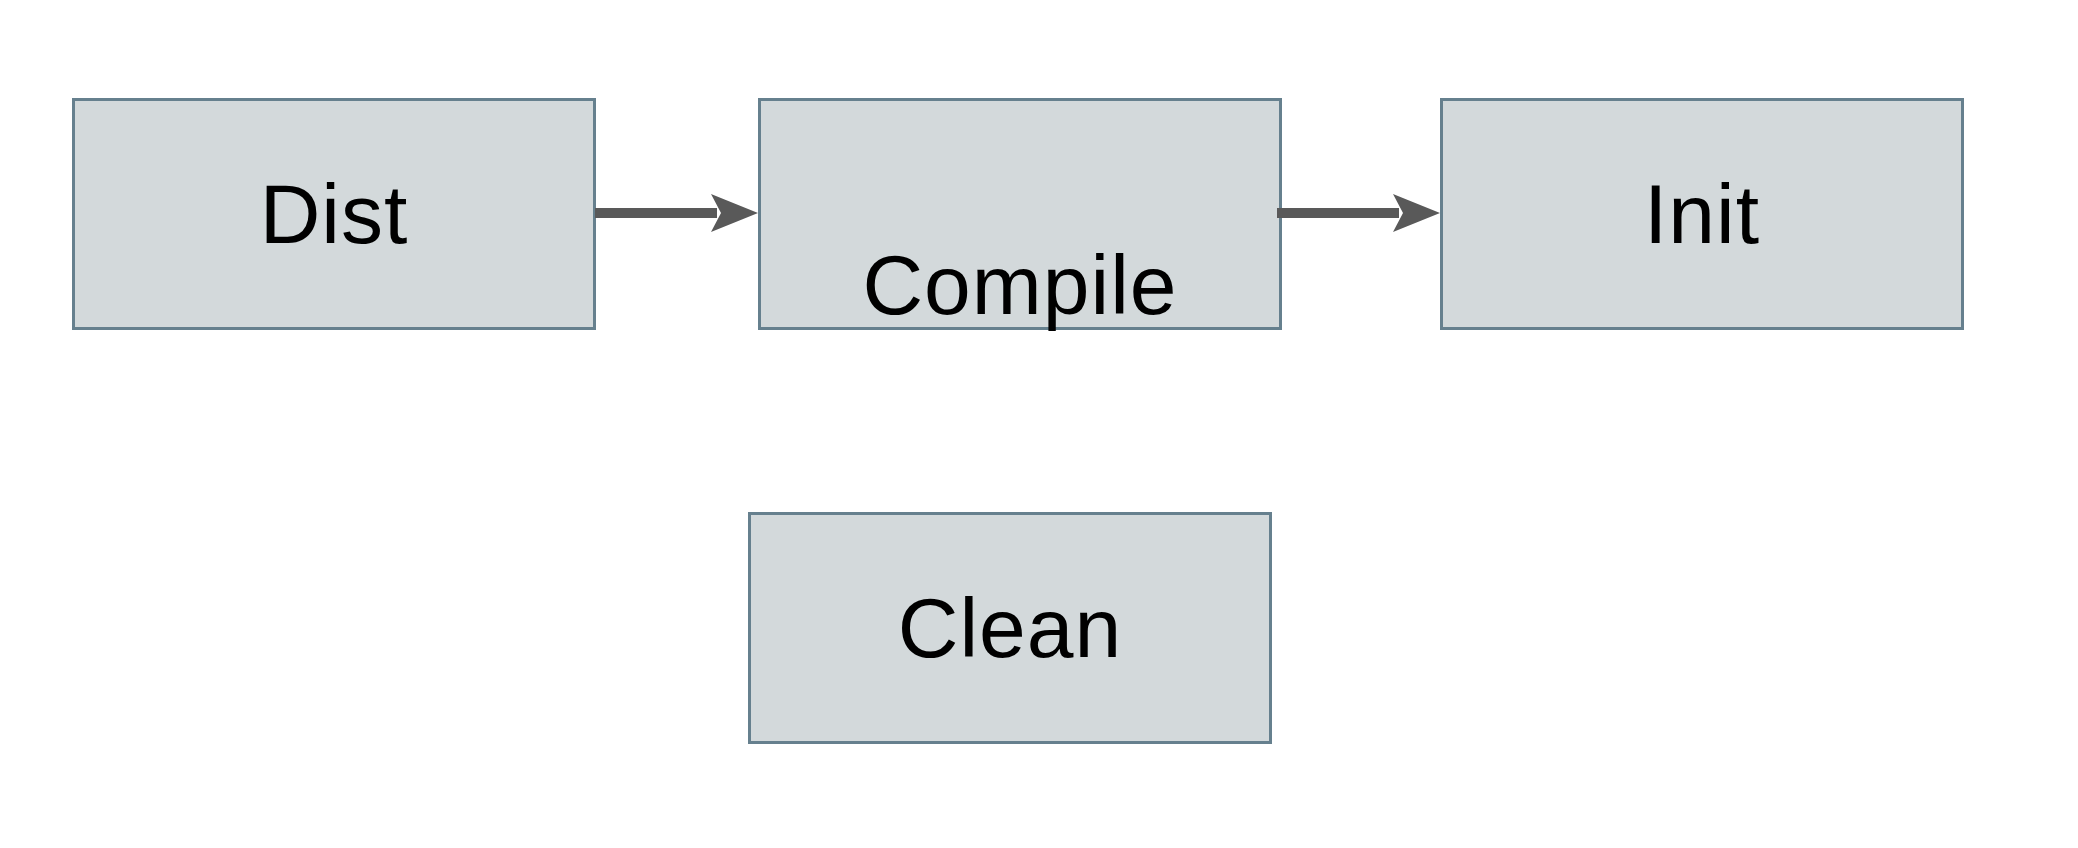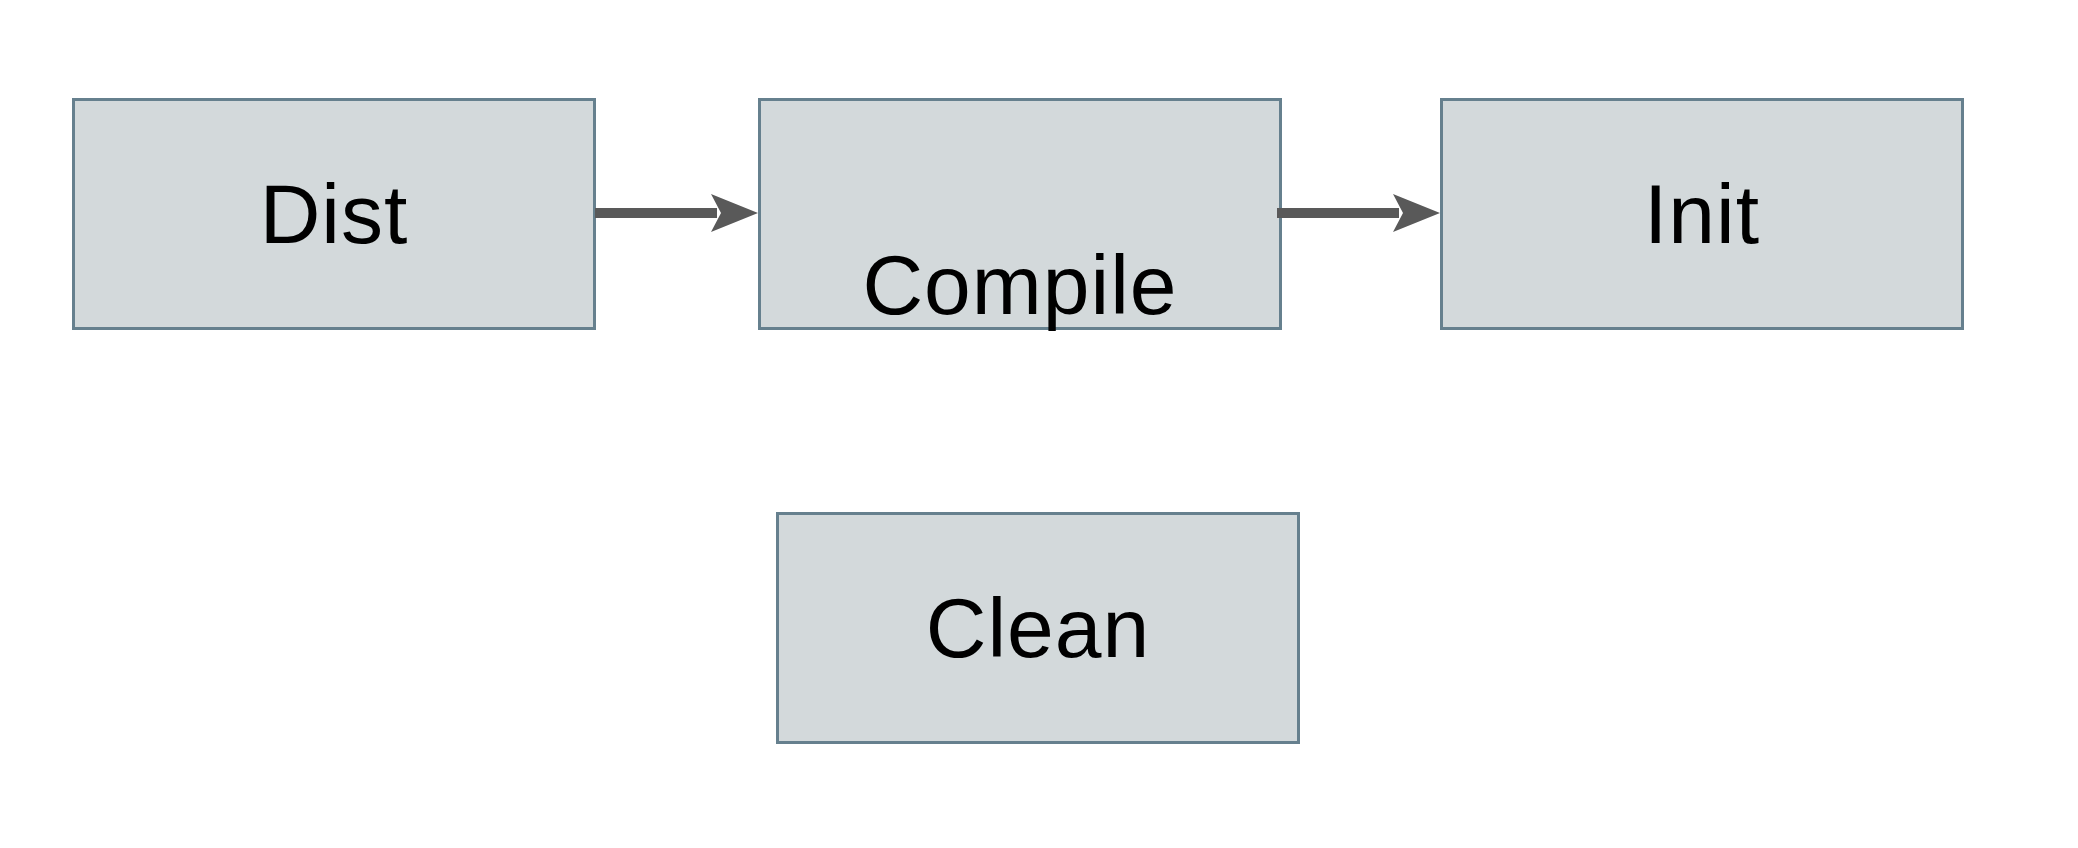--- a/index.html
+++ b/index.html
@@ -29,21 +29,21 @@
   .node-label {
     font-size: 84px;
     line-height: 1;
     color: #000000;
     letter-spacing: 1px;
     white-space: nowrap;
   }
   #node-dist    { left: 72px;   top: 98px; }
   #node-compile { left: 758px;  top: 98px; align-items: flex-end; }
   #node-init    { left: 1440px; top: 98px; }
-  #node-clean   { left: 776px;  top: 512px; }
+  #node-clean   { left: 748px;  top: 512px; }
   .edge {
     position: absolute;
     top: 191px;
     width: 164px;
     height: 44px;
   }
   #edge-dist-compile  { left: 595px; }
   #edge-compile-init  { left: 1277px; }
 </style>
 </head>

